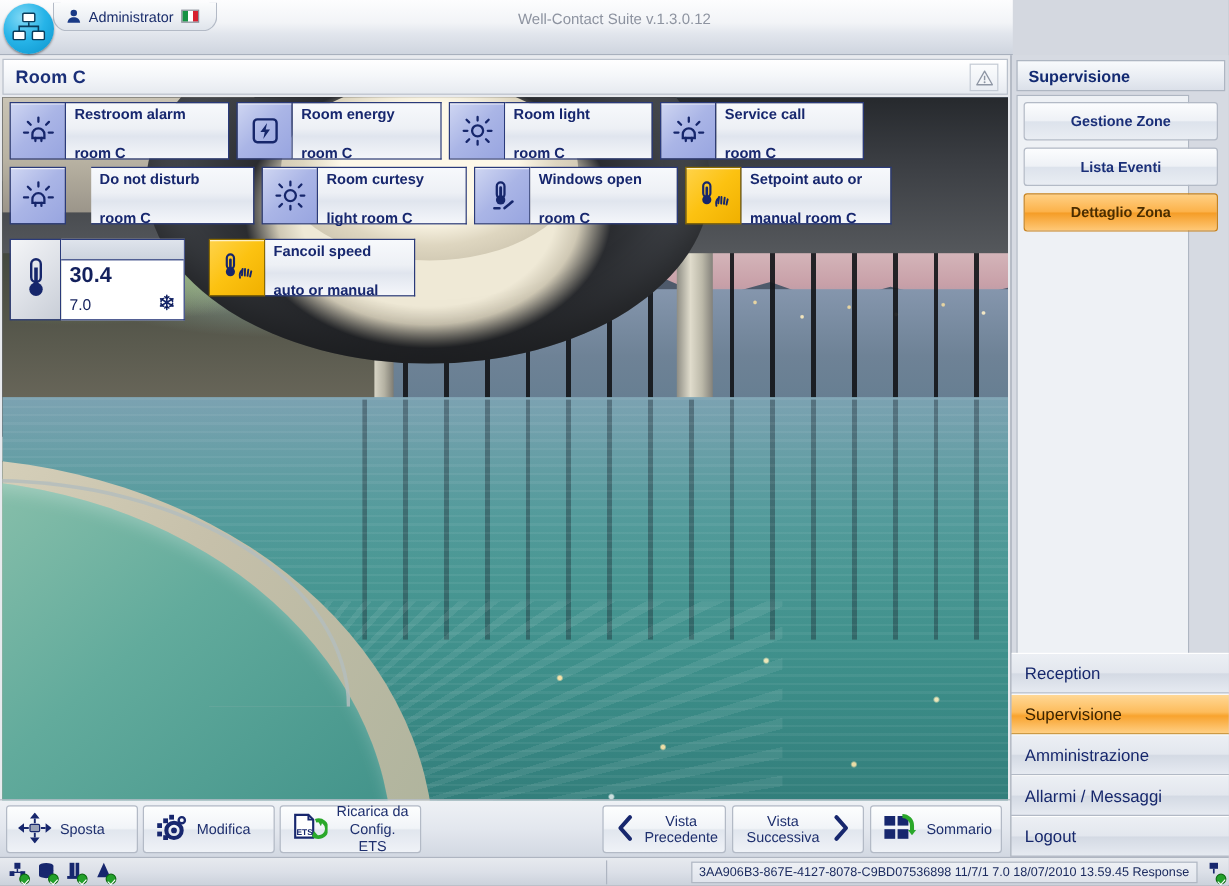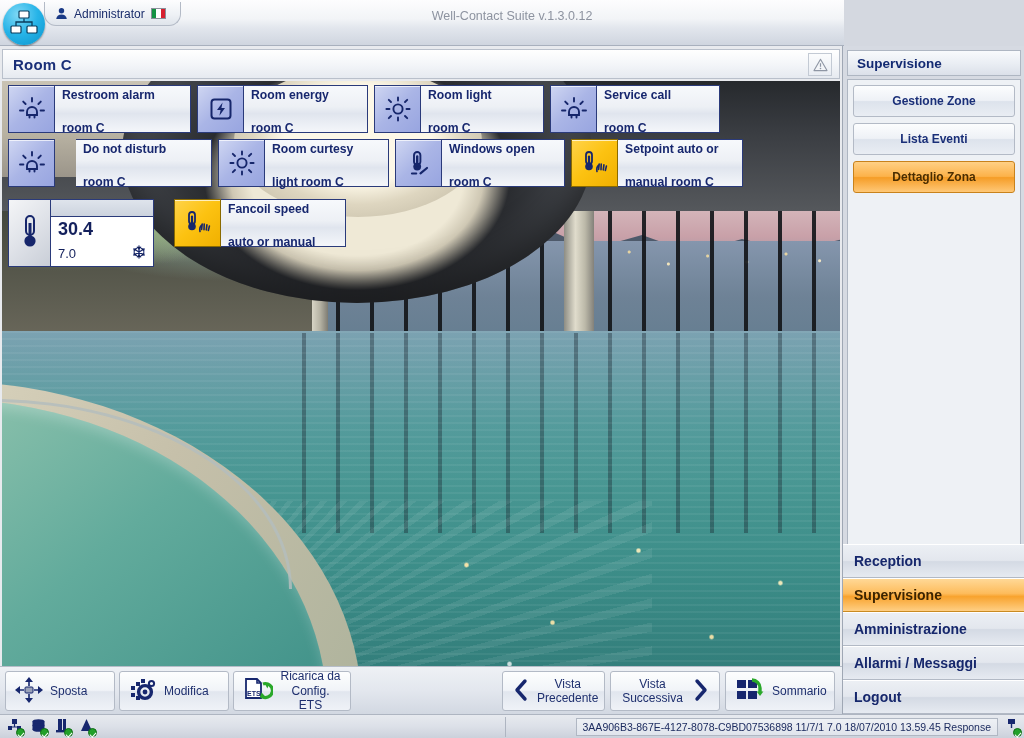--- a/index.html
+++ b/index.html
@@ -274,39 +274,39 @@
     background: #d6dae2; border-left: 1px solid #9fa7b4;
   }
   .sb-title {
     position: absolute; left: 4px; top: 4px; width: 174px; height: 26px;
     background: linear-gradient(to bottom, #f8fafc 0%, #e9edf3 55%, #dbe0e9 100%);
     border: 1px solid #aeb6c2;
     display: flex; align-items: center; padding-left: 9px;
     font-size: 13.5px; font-weight: bold; color: #132a72;
   }
   .sb-panel {
-    position: absolute; left: 4px; top: 33px; width: 174px; height: 470px;
+    position: absolute; left: 4px; top: 33px; width: 144px; height: 470px;
     background: #eef1f5; border: 1px solid #aeb6c2;
     padding: 5px;
   }
   .sb-btn {
     width: 162px; height: 32px; margin-bottom: 6px;
     display: flex; align-items: center; justify-content: center;
     font-size: 12px; font-weight: bold; color: #1a2f78;
     background: linear-gradient(to bottom, #fcfdfe 0%, #eef1f6 48%, #dde3ec 52%, #e9edf3 100%);
     border: 1px solid #b3bac6; border-radius: 3px;
   }
   .sb-btn.active {
     background: linear-gradient(to bottom, #ffd085 0%, #fcb24a 48%, #f59d27 52%, #ffc877 100%);
     border-color: #c8821c; color: #4a2d00;
   }
   .navlist { position: absolute; left: 0; top: 498px; width: 182px; }
   .nav-item {
     height: 34px; display: flex; align-items: center; padding-left: 11px;
-    font-size: 14px; font-weight: bold; color: #16276c;
+    font-size: 14px; font-weight: normal; color: #16276c;
     background: linear-gradient(to bottom, #eceff4 0%, #e3e7ee 48%, #d4dae4 52%, #e6eaf1 100%);
     border-top: 1px solid #ffffff; border-bottom: 1px solid #b2b9c5;
   }
   .nav-item.active {
     background: linear-gradient(to bottom, #ffd896 0%, #fdbc5c 45%, #f8a32e 55%, #ffcf84 100%);
     color: #3c2400; border-bottom-color: #c98b22;
   }
 
   
   .toolbar {

